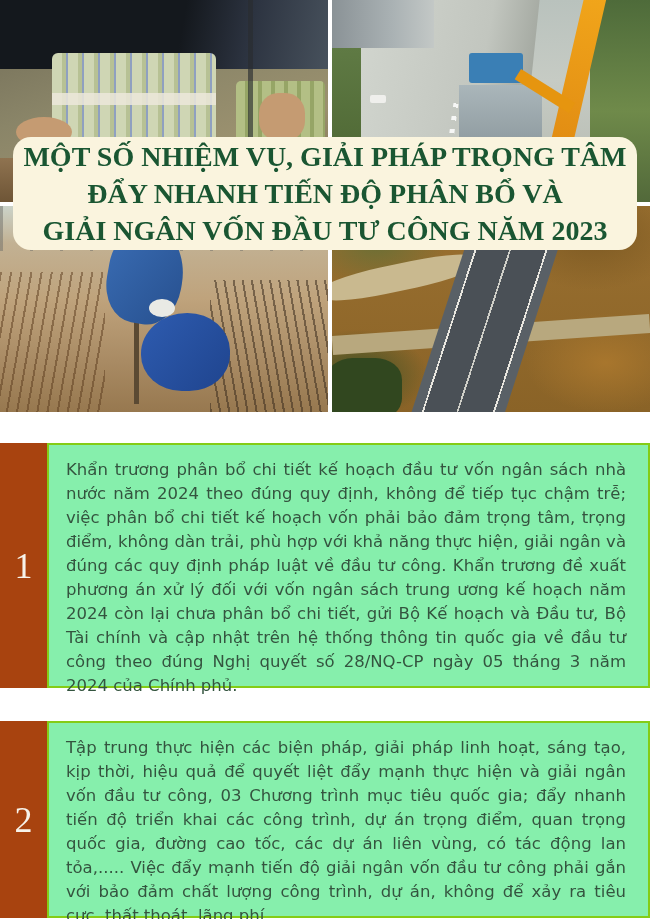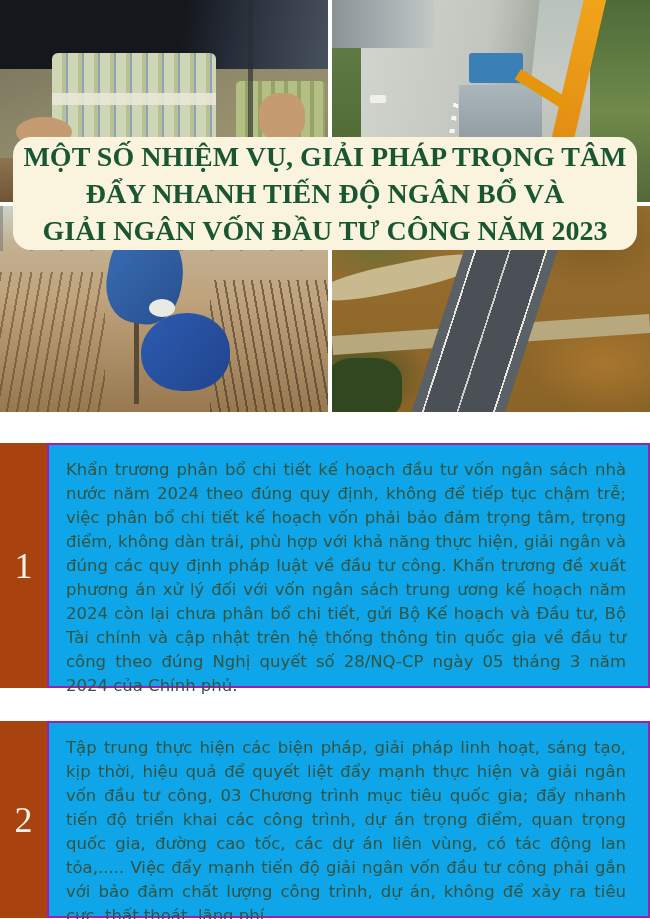--- a/index.html
+++ b/index.html
@@ -91,21 +91,21 @@
   
   .tasks { margin-top:31px; }
   .task { display:flex; align-items:stretch; margin-bottom:33px; }
   .task-num {
     width:47px; flex:0 0 47px; background:#a8430f;
     display:flex; align-items:center; justify-content:center;
     color:#f7f3ea; font-family:"Liberation Serif","DejaVu Serif",serif;
     font-size:36px; line-height:1;
   }
   .task-body {
-    flex:1; background:#0ea5e9; border:2px solid #a21caf;
+    flex:1; background:#86efac; border:2px solid #84cc16;
     padding:13px 22px 12px 17px;
   }
   .task-body p {
     font-family:"DejaVu Sans","Liberation Sans",sans-serif;
     font-size:16.5px; line-height:24px; color:#34543f;
     text-align:justify;
   }
   .task-1 { height:245px; }
   .task-2 { height:197px; margin-bottom:0; }
 </style>
@@ -155,21 +155,21 @@
 
     <div class="photo photo-highway">
       <div class="h-ramp-left"></div>
       <div class="h-crossroad"></div>
       <div class="h-highway"></div>
       <div class="h-green"></div>
     </div>
 
     <div class="title-banner">
       <div>MỘT SỐ NHIỆM VỤ, GIẢI PHÁP TRỌNG TÂM</div>
-      <div>ĐẨY NHANH TIẾN ĐỘ NGÂN BỔ VÀ</div>
+      <div>ĐẨY NHANH TIẾN ĐỘ PHÂN BỔ VÀ</div>
       <div>GIẢI NGÂN VỐN ĐẦU TƯ CÔNG NĂM 2023</div>
     </div>
   </div>
 
   <div class="tasks">
 
     <section class="task task-1">
       <div class="task-num">1</div>
       <div class="task-body">
         <p>Khẩn trương phân bổ chi tiết kế hoạch đầu tư vốn ngân sách nhà nước năm 2024 theo đúng quy định, không để tiếp tục chậm trễ; việc phân bổ chi tiết kế hoạch vốn phải bảo đảm trọng tâm, trọng điểm, không dàn trải, phù hợp với khả năng thực hiện, giải ngân và đúng các quy định pháp luật về đầu tư công. Khẩn trương đề xuất phương án xử lý đối với vốn ngân sách trung ương kế hoạch năm 2024 còn lại chưa phân bổ chi tiết, gửi Bộ Kế hoạch và Đầu tư, Bộ Tài chính và cập nhật trên hệ thống thông tin quốc gia về đầu tư công theo đúng Nghị quyết số 28/NQ-CP ngày 05 tháng 3 năm 2024 của Chính phủ.</p>

